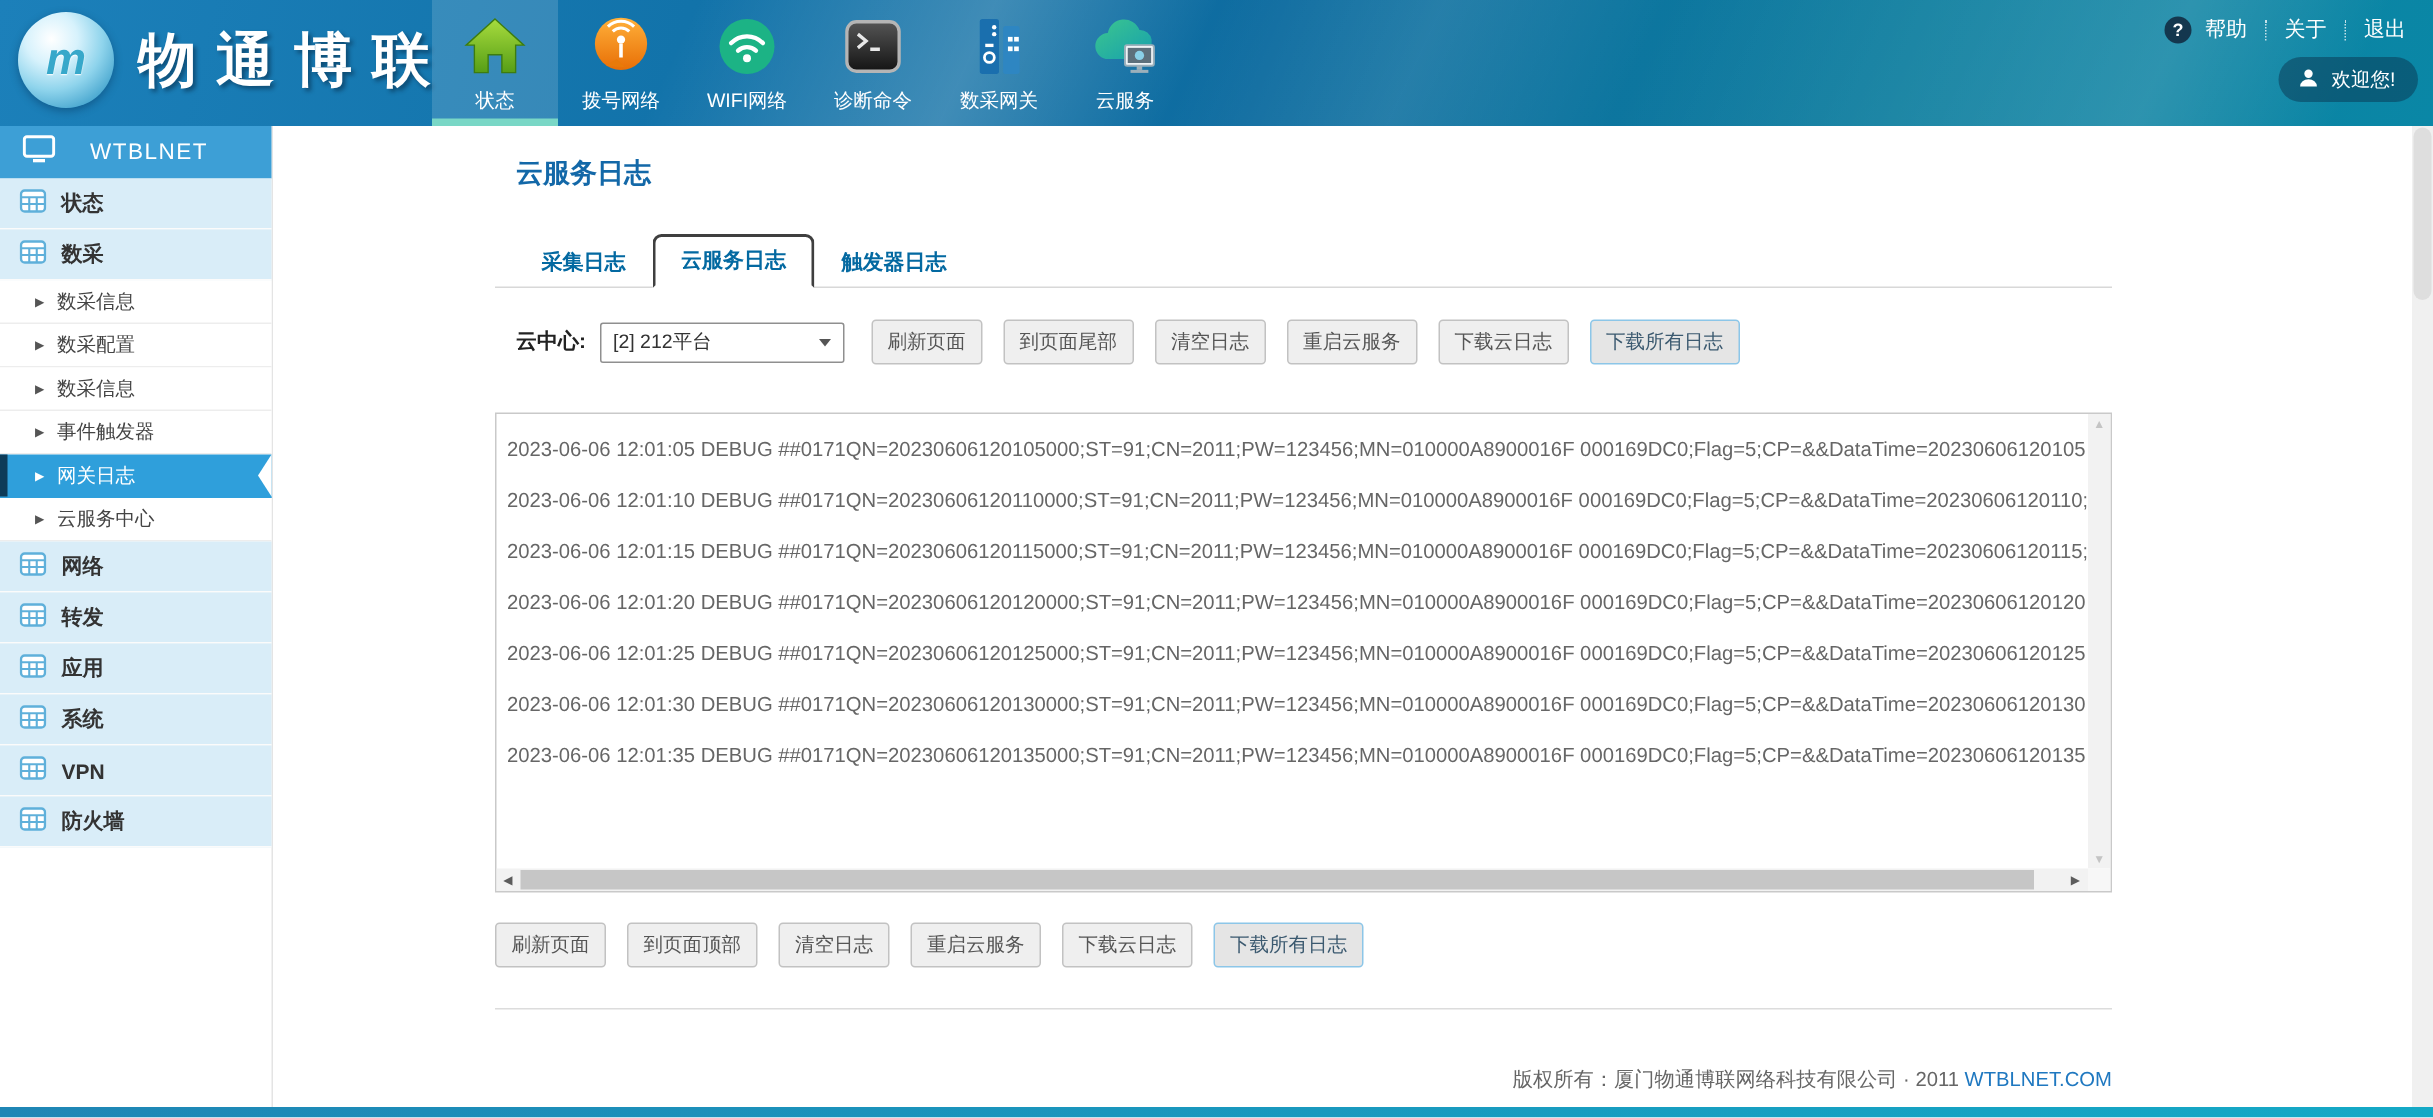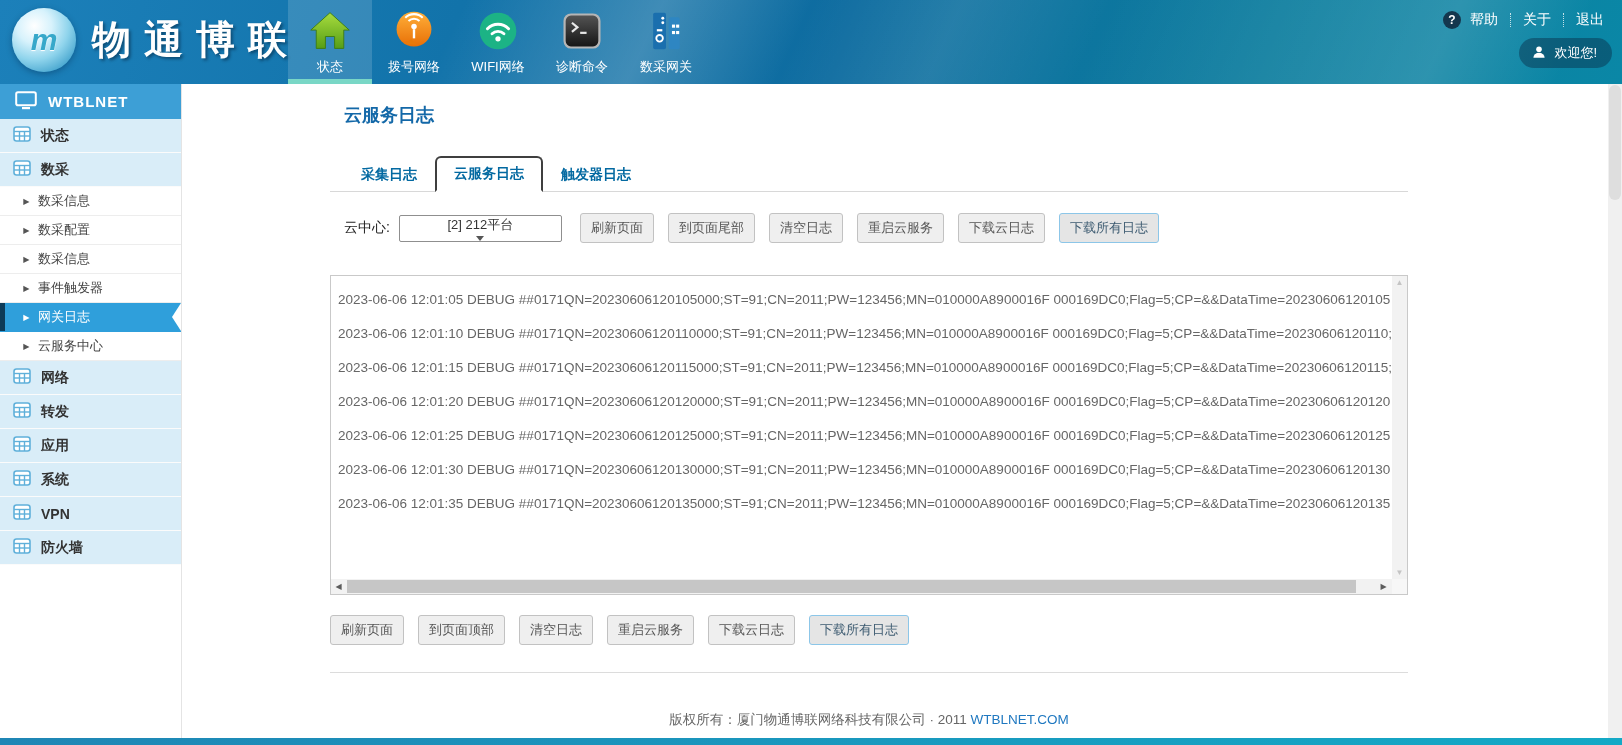--- a/index.html
+++ b/index.html
@@ -28,22 +28,22 @@
   .header-links { position:absolute; right:18px; top:11px; display:flex; align-items:center; gap:9px; color:#fff; font-size:14px; z-index:2; }
   .header-links .lnk { cursor:pointer; }
   .hl-sep { width:0; height:14px; border-left:1px dotted rgba(255,255,255,.75); margin:0 3px; }
   .help-q { width:18px; height:18px; border-radius:50%; background:#14374e; color:#fff; font-size:12px; font-weight:bold;
     display:inline-flex; align-items:center; justify-content:center; }
   .welcome-pill { position:absolute; right:10px; top:38px; background:rgba(8,44,70,.45); border-radius:15px; padding:6px 15px 6px 13px;
     color:#fff; font-size:13px; display:flex; align-items:center; gap:8px; z-index:2; cursor:pointer; }
 
   
   .sidebar { position:absolute; left:0; top:84px; width:182px; bottom:7px; background:#fff; border-right:1px solid #e4e4e4; }
-  .side-title { height:35px; background:#3d9fd6; color:#fff; font-weight:bold; font-size:15px; letter-spacing:1px;
-    display:flex; align-items:center; gap:11px; padding-left:15px; }
+  .side-title { height:35px; background:#3d9fd6; color:#fff; font-weight:normal; font-size:15px; letter-spacing:1px;
+    display:flex; align-items:center; gap:23px; padding-left:15px; }
   .side-item { display:flex; align-items:center; cursor:pointer; }
   .side-item.section { height:34px; background:#d9edf8; border-bottom:1px solid #fbfbfb; gap:10px; padding-left:13px;
     font-weight:bold; font-size:14px; color:#333; }
   .side-item.sub { height:29px; background:#fff; border-bottom:1px solid #ededed; gap:8px; padding-left:23px; font-size:13px; color:#444; }
   .bullet { color:#555; font-size:9px; transform:scale(.9); }
   .side-item.sub.active { background:#2f9fdb; color:#fff; position:relative; border-bottom:1px solid #2f9fdb; }
   .side-item.sub.active .bullet { color:#fff; }
   .side-item.sub.active::before { content:''; position:absolute; left:0; top:0; bottom:0; width:5px; background:#0d3b58; }
   .side-item.sub.active::after { content:''; position:absolute; right:0; top:50%; transform:translateY(-50%);
     border-top:14px solid transparent; border-bottom:14px solid transparent; border-right:9px solid #fff; }
@@ -51,23 +51,23 @@
   
   .main { position:absolute; left:183px; top:84px; right:14px; bottom:7px; background:#fff; overflow:hidden; }
   .content { position:absolute; left:147px; top:0; width:1078px; }
   .page-title { margin:19px 0 0 14px; color:#1368a8; font-size:18px; font-weight:bold; }
 
   .tabs { margin-top:29px; padding-left:14px; border-bottom:1px solid #d8d8d8; display:flex; align-items:flex-end; }
   .tab { padding:7px 17px; font-size:14px; font-weight:bold; color:#0369a1; cursor:pointer; margin-right:1px; }
   .tab.active { border:2px solid #3f3f3f; border-bottom:2px solid #fff; border-radius:6px 6px 0 0; background:#fff; margin-bottom:-1px; }
 
   .controls { margin-top:21px; padding-left:14px; display:flex; align-items:center; }
-  .ctl-label { font-size:14px; font-weight:normal; color:#222; margin-right:9px; }
+  .ctl-label { font-size:14px; font-weight:bold; color:#222; margin-right:9px; }
   .select-box { width:163px; height:27px; border:1px solid #8f8f8f; border-radius:2px; background:#fff; display:flex;
-    align-items:center; justify-content:space-between; padding:0 8px; font-size:13px; color:#333; margin-right:18px; cursor:pointer;flex-direction:column; }
+    align-items:center; justify-content:space-between; padding:0 8px; font-size:13px; color:#333; margin-right:18px; cursor:pointer; }
   .select-caret { width:0; height:0; border-left:4px solid transparent; border-right:4px solid transparent; border-top:5px solid #555; }
   .btn { background:#efefef; border:1px solid #c2c2c2; border-radius:3px; padding:5px 10px; font-size:13px; color:#555;
     margin-right:14px; cursor:pointer; font-family:"Liberation Sans", sans-serif; white-space:nowrap; }
   .btn.primary { background:#e5e5e5; border-color:#8cc6e8; color:#3c5a70; }
 
   .log-panel { margin-top:32px; height:320px; border:1px solid #c9c9c9; position:relative; overflow:hidden; background:#fff; }
   .log-lines { position:absolute; top:7px; left:0; right:16px; overflow:hidden; }
   .log-line { height:34px; line-height:34px; padding-left:7px; font-size:13.5px; color:#666; white-space:nowrap; overflow:hidden; }
   .vscroll { position:absolute; top:0; right:0; bottom:15px; width:15px; background:#f2f2f2; display:flex;
     flex-direction:column; justify-content:space-between; align-items:center; padding:2px 0; }
@@ -75,21 +75,21 @@
   .hscroll { position:absolute; left:0; right:15px; bottom:0; height:15px; background:#f2f2f2; }
   .h-arrow { position:absolute; top:0; bottom:0; width:15px; display:flex; align-items:center; justify-content:center;
     color:#5c5c5c; font-size:8px; cursor:pointer; }
   .h-arrow.left { left:0; }
   .h-arrow.right { right:1px; }
   .h-thumb { position:absolute; left:16px; right:36px; top:1px; bottom:1px; background:#c6c6c6; cursor:grab; }
   .scroll-corner { position:absolute; right:0; bottom:0; width:15px; height:15px; background:#f7f7f7; }
 
   .toolbar-bottom { margin-top:20px; padding-left:0; display:flex; align-items:center; }
 
-  .footer { margin-top:27px; border-top:1px solid #dcdcdc; padding-top:38px; text-align:center; font-size:13.5px; color:#666; }
+  .footer { margin-top:27px; border-top:1px solid #dcdcdc; padding-top:38px; text-align:right; font-size:13.5px; color:#666; }
   .footer a { color:#1f78c0; text-decoration:none; cursor:pointer; }
 
   .bottom-bar { position:absolute; left:0; right:0; bottom:0; height:7px; background:linear-gradient(to right,#1f86b5,#14a9c6); z-index:5; }
   .page-scroll { position:absolute; top:84px; right:0; width:14px; bottom:7px; background:#f0f0f0; }
   .page-scroll .pthumb { position:absolute; top:1px; left:1px; right:1px; height:115px; background:#dedede; border-radius:6px; }
 </style>
 </head>
 <body>
 
 <div class="header">
@@ -170,20 +170,39 @@
             <circle cx="20.5" cy="15" r="1.6" fill="#fff"></circle>
             <rect x="14" y="22" width="6" height="2.4" fill="#fff"></rect>
             <circle cx="17" cy="32" r="3.6" fill="none" stroke="#fff" stroke-width="2"></circle>
             <rect x="30.5" y="17" width="3.4" height="3.4" fill="#fff"></rect>
             <rect x="35" y="17" width="3.4" height="3.4" fill="#fff"></rect>
             <rect x="30.5" y="24" width="3.4" height="3.4" fill="#fff"></rect>
             <rect x="35" y="24" width="3.4" height="3.4" fill="#fff"></rect>
           </svg>
       </span>
       <span class="nav-label">数采网关</span>
+    </div>
+    <div class="nav-item">
+      <span class="nav-icon">
+        <svg width="50" height="44" viewBox="0 0 52 48">
+            <defs>
+              <linearGradient id="gCloud" x1="0" y1="0" x2="1" y2="1">
+                <stop offset="0" stop-color="#3cc68e"></stop>
+                <stop offset="1" stop-color="#16a0ae"></stop>
+              </linearGradient>
+            </defs>
+            <path d="M12 33 a9.5 9.5 0 0 1 1.5-18.8 a12 12 0 0 1 23-2.2 a8.5 8.5 0 0 1 3 16.6 l0 4.4 Z" fill="url(#gCloud)"></path>
+            <rect x="26" y="23" width="21" height="15" rx="1.5" fill="#eef3f6" stroke="#9cb0bb" stroke-width="1.4"></rect>
+            <rect x="28" y="25" width="17" height="11" fill="#5d707c"></rect>
+            <circle cx="36.5" cy="30.5" r="3.4" fill="#8ad0e8"></circle>
+            <rect x="34.5" y="38" width="4" height="3" fill="#9cb0bb"></rect>
+            <rect x="30" y="41" width="13" height="2.2" fill="#9cb0bb"></rect>
+          </svg>
+      </span>
+      <span class="nav-label">云服务</span>
     </div>
   </div>
 
   <div class="header-links">
     <span class="help-q">?</span>
     <span class="lnk">帮助</span>
     <span class="hl-sep"></span>
     <span class="lnk">关于</span>
     <span class="hl-sep"></span>
     <span class="lnk">退出</span>

